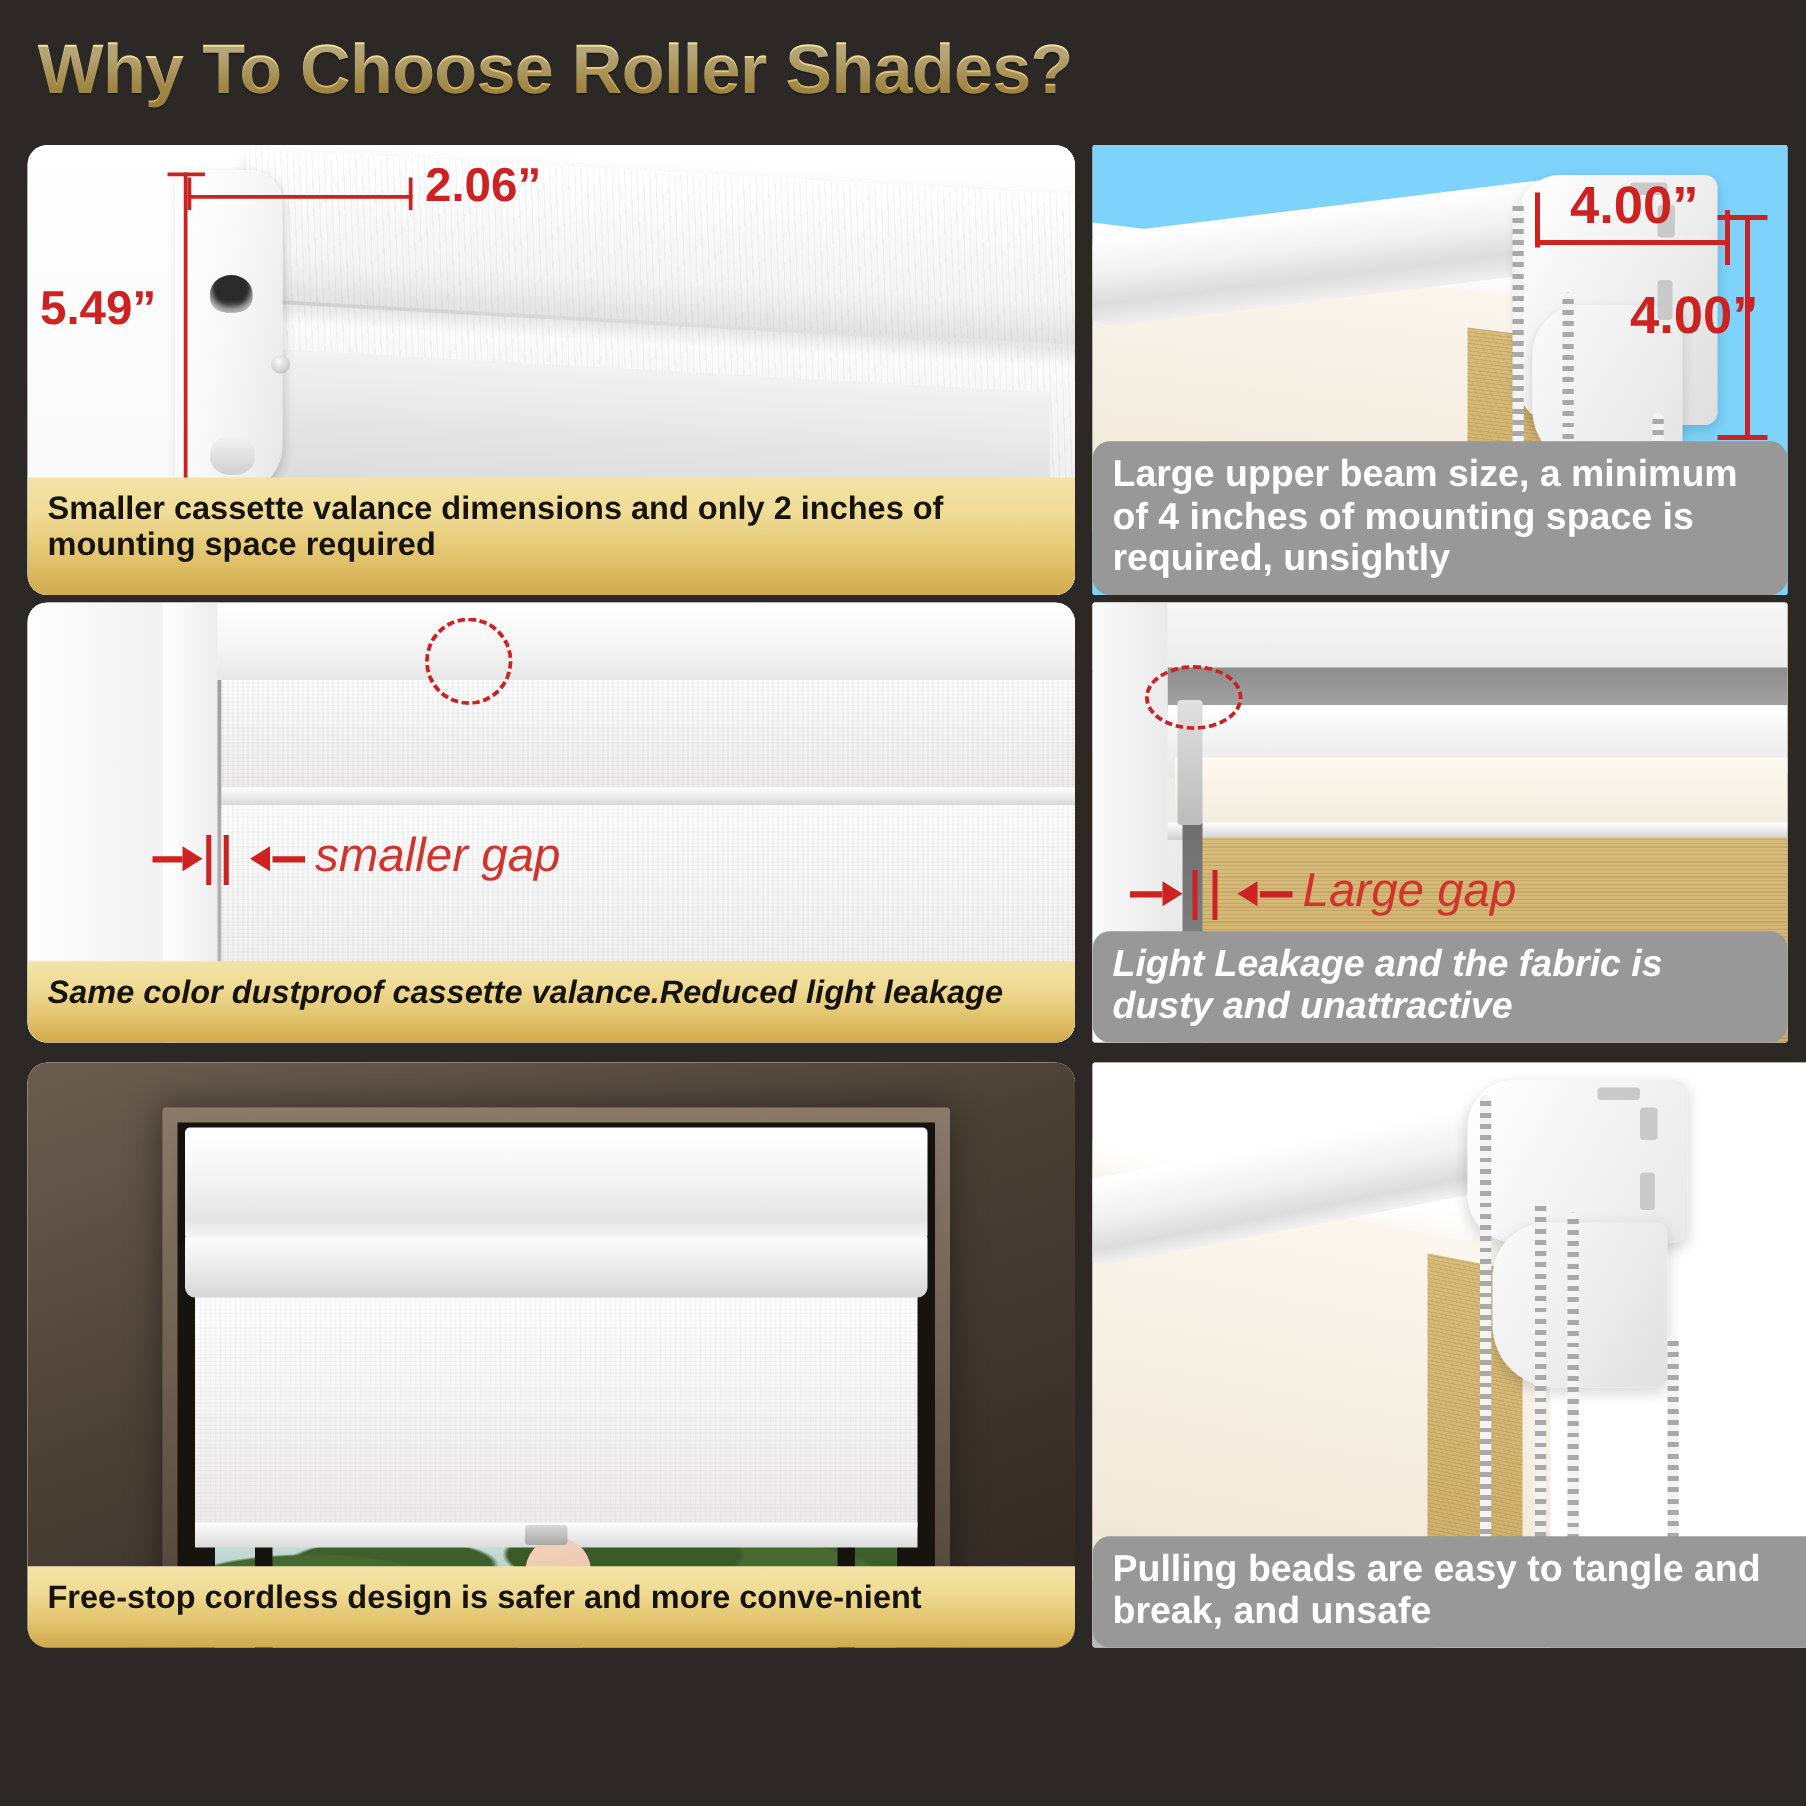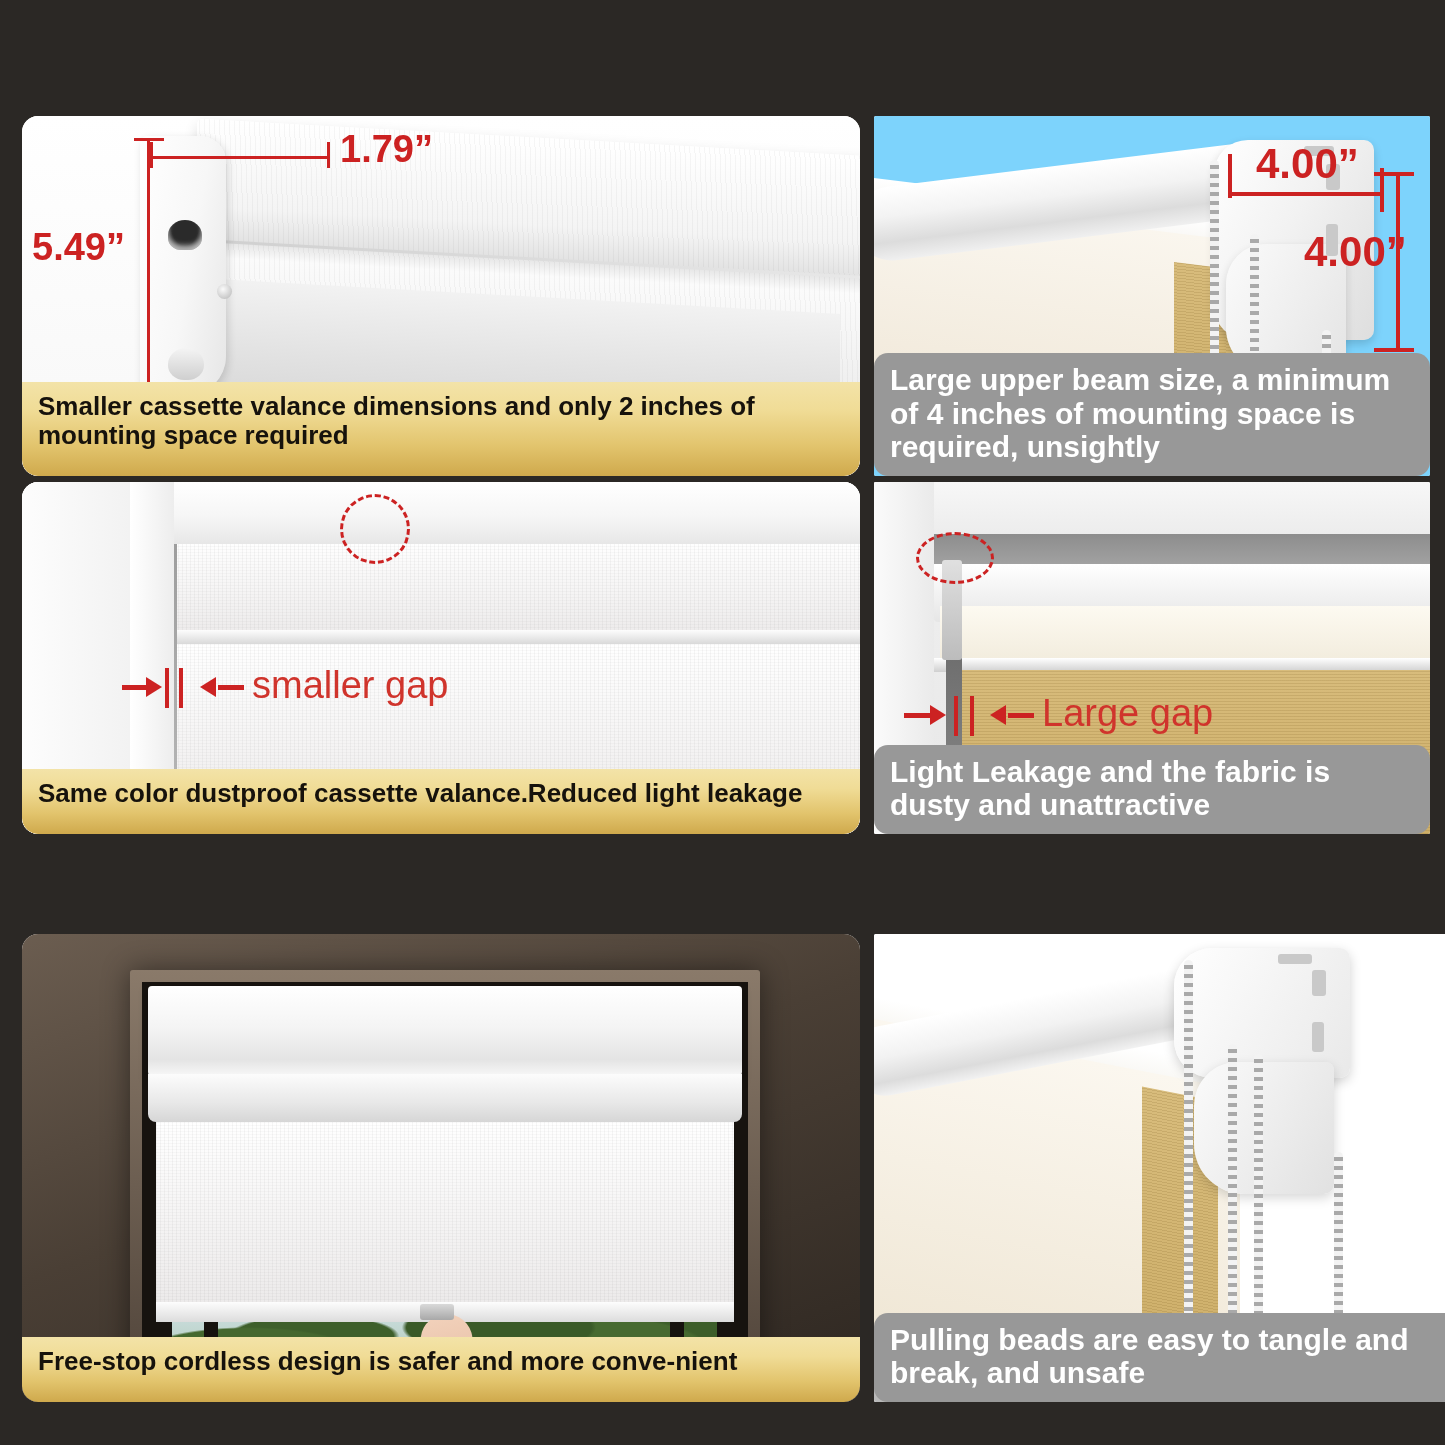--- a/index.html
+++ b/index.html
@@ -285,40 +285,41 @@
     border-radius: 44px 8px 10px 50px;
     box-shadow: 0 4px 12px rgba(0,0,0,.16);
   }
   .p6-base{ position:absolute; left:0; right:0; bottom:0; height:22px; background:#b9b9b9; }
 </style>
 </head>
 <body>
 
 <div id="root">
 
+  <div class="title">Why To Choose Roller Shades?</div>
 
   <div class="grid">
 
     <div class="row" style="height:372px;">
 
       <div class="panel pro" style="left:22px; top:6px; width:838px; height:360px;">
         <div class="photo" style="background:linear-gradient(180deg,#ffffff,#f7f7f7);">
           <div class="p1-val">
               <div class="tex"></div>
             </div>
           <div class="p1-lower"></div>
           <div class="p1-cap"></div>
           <div class="p1-hole"></div>
           <div class="p1-screw"></div>
           <div class="p1-knob"></div>
 
           <div class="rline" style="left:128px; top:40px; width:180px; height:3px;"></div>
           <div class="rline" style="left:128px; top:26px; width:3px; height:26px;"></div>
           <div class="rline" style="left:305px; top:26px; width:3px; height:26px;"></div>
-          <div class="dim" style="left:318px; top:12px; font-size:38px;">1.79”</div>
+          <div class="dim" style="left:318px; top:12px; font-size:38px;">2.06”</div>
 
           <div class="rline" style="left:125px; top:22px; width:3px; height:272px;"></div>
           <div class="rline" style="left:112px; top:22px; width:30px; height:3px;"></div>
           <div class="rline" style="left:112px; top:291px; width:30px; height:3px;"></div>
           <div class="dim" style="left:10px; top:110px; font-size:38px;">5.49”</div>
         </div>
         <div class="cap gold">Smaller cassette valance dimensions and only 2 inches of mounting space required</div>
       </div>
 
       <div class="panel con" style="left:874px; top:6px; width:556px; height:360px;">
@@ -343,21 +344,21 @@
 
           <div class="rline" style="left:522px; top:56px; width:4px; height:180px;"></div>
           <div class="rline" style="left:500px; top:56px; width:40px; height:4px;"></div>
           <div class="rline" style="left:500px; top:232px; width:40px; height:4px;"></div>
           <div class="dim" style="left:430px; top:112px; font-size:42px;">4.00”</div>
         </div>
         <div class="cap gray">Large upper beam size, a minimum of 4 inches of mounting space is required, unsightly</div>
       </div>
     </div>
 
-    <div class="row" style="height:452px;">
+    <div class="row" style="height:368px;font-style:italic;">
 
       <div class="panel pro" style="left:22px; top:0px; width:838px; height:352px;">
         <div class="photo" style="background:#fbfbfb;">
           <div class="p3-shade wt"></div>
           <div class="p3-shade2 wt"></div>
           <div class="p3-bar"></div>
           <div class="p3-gapline"></div>
           <div class="p3-edge"></div>
           <div class="p3-frame"></div>
           <div class="p3-wallL"></div>

